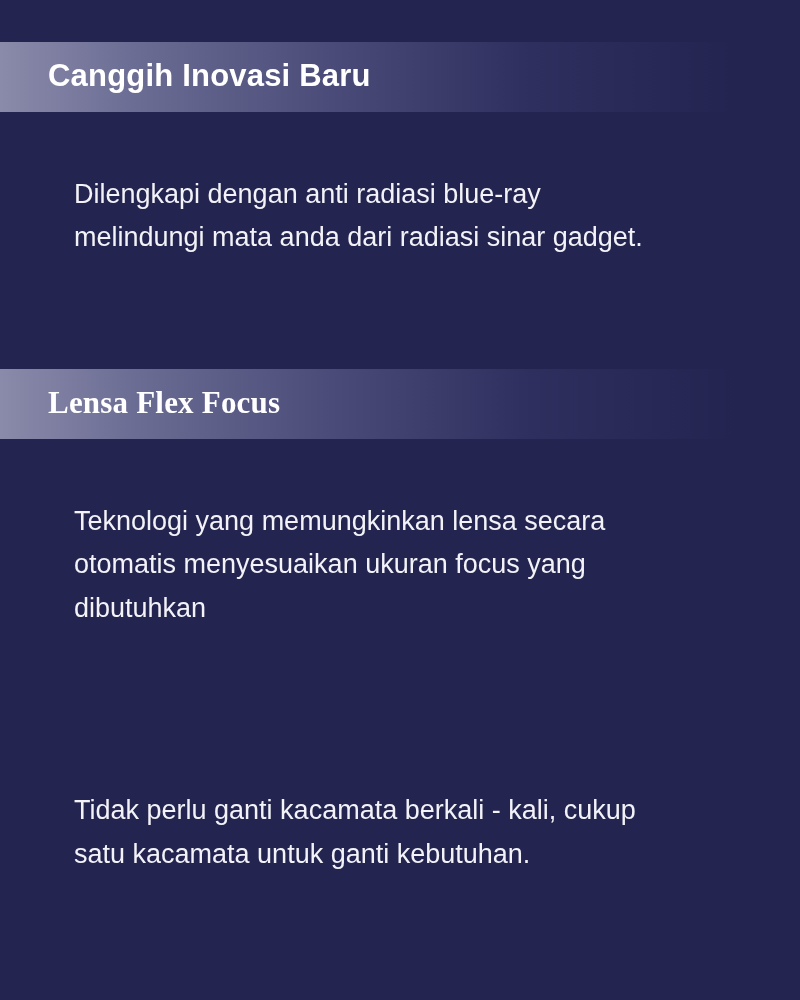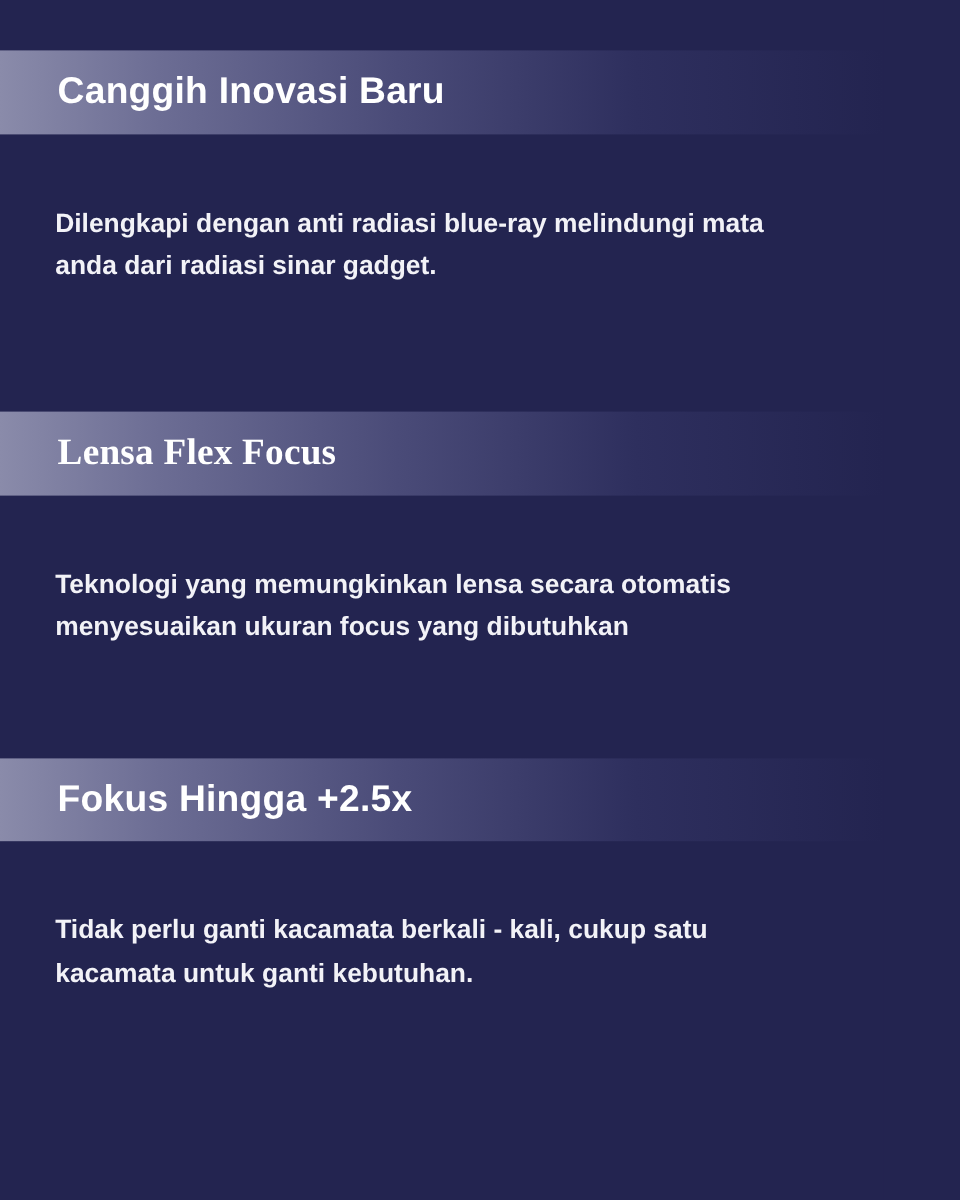--- a/index.html
+++ b/index.html
@@ -44,25 +44,25 @@
   .feature-title {
     font-size: 31px;
     font-weight: bold;
     line-height: 1.15;
     letter-spacing: 0.2px;
     color: #ffffff;
     margin: 0;
   }
   .feature-body {
     box-sizing: border-box;
-    padding: 34px 60px 0 46px;
-    font-size: 22px;
+    padding: 34px 60px 0 74px;
+    font-size: 27px;
     line-height: 1.62;
     color: #f2f2f7;
-    font-weight: 700;
+    font-weight: 400;
   }
   .spacer-1 { height: 82px; }
   .spacer-2 { height: 70px; }
 </style>
 </head>
 <body>
 
 <div class="page">
 
   <section class="feature">
@@ -77,19 +77,16 @@
   <section class="feature">
     <div class="feature-header h2">
       <h2 class="feature-title">Lensa Flex Focus</h2>
     </div>
     <p class="feature-body">Teknologi yang memungkinkan lensa secara otomatis menyesuaikan ukuran focus yang dibutuhkan</p>
   </section>
 
   <div class="spacer-2"></div>
 
   <section class="feature">
-    <div class="feature-header h3">
-      <h2 class="feature-title">Fokus Hingga +2.5x</h2>
-    </div>
     <p class="feature-body">Tidak perlu ganti kacamata berkali - kali, cukup satu kacamata untuk ganti kebutuhan.</p>
   </section>
 
 </div>
 
 </body></html>

